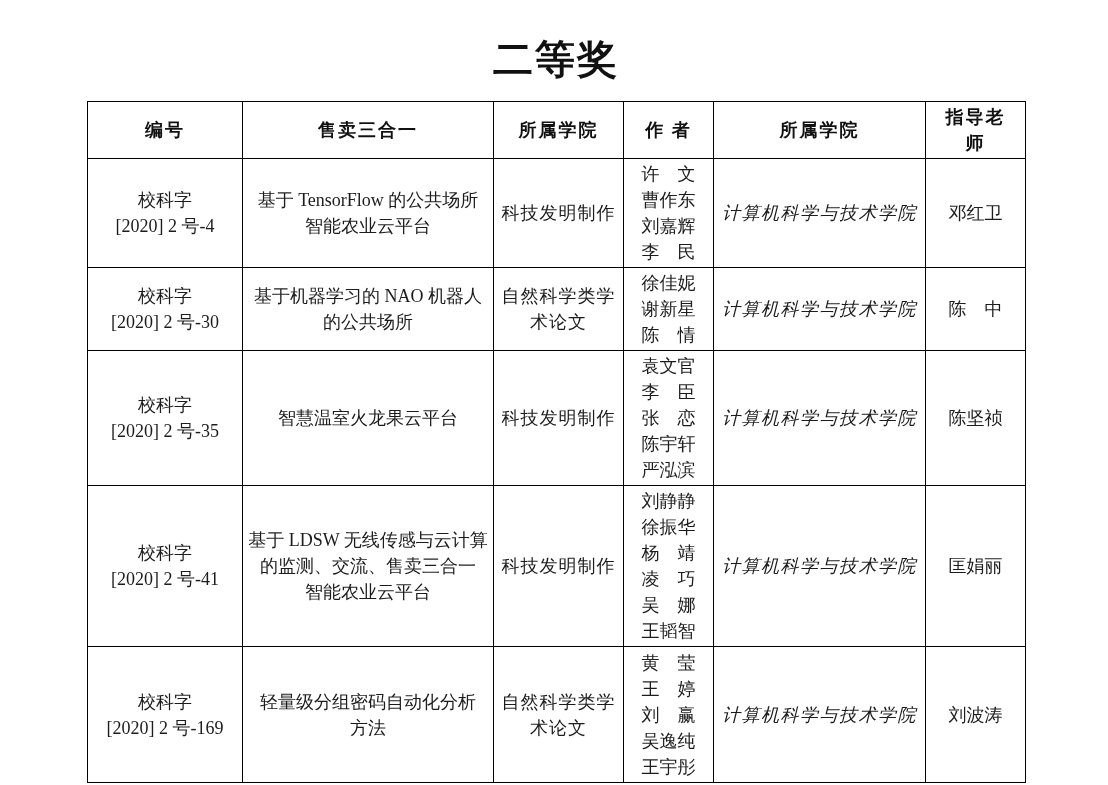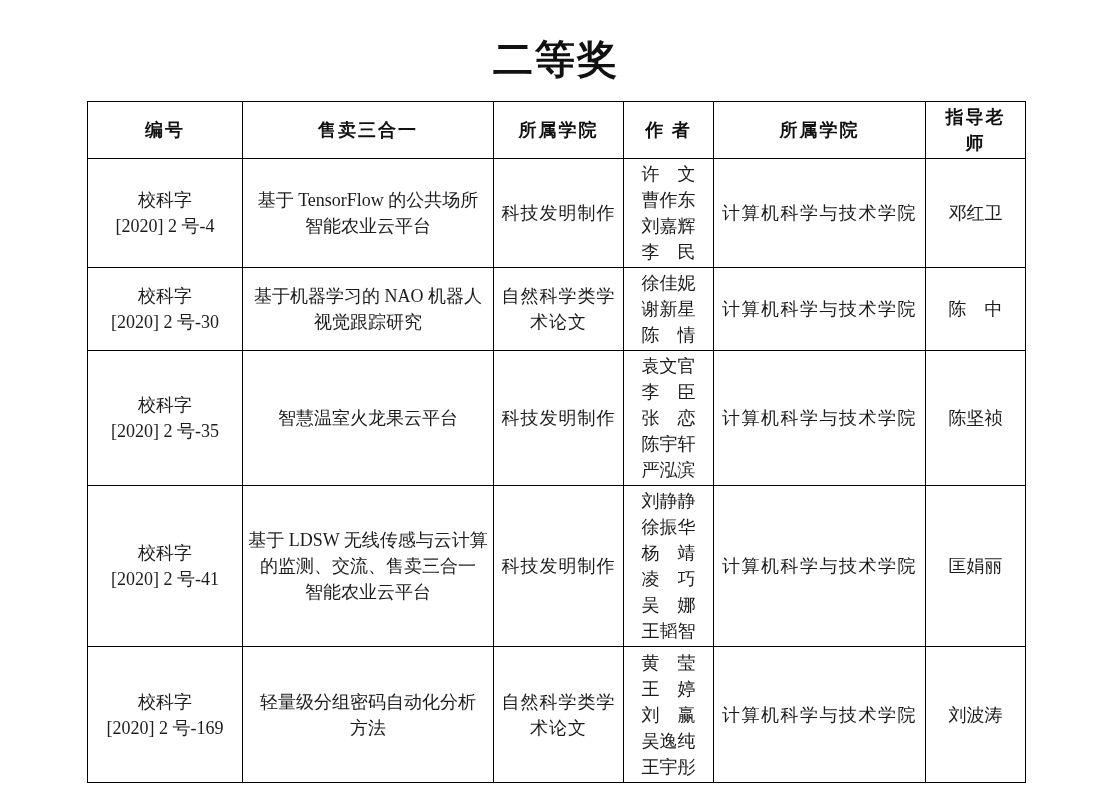--- a/index.html
+++ b/index.html
@@ -43,21 +43,21 @@
     line-height: 26px;
     white-space: pre-line;
     padding: 2px 4px;
     overflow: hidden;
   }
   table.awards th {
     font-weight: 700;
     letter-spacing: 2px;
     color: #111111;
   }
-  td.college { letter-spacing: 1.5px; }
+  td.college { letter-spacing: 1.5px; font-style: italic; }
   td.cat     { letter-spacing: 1px; margin-left: 20px; }
   tr.rh { height: 53px;  }
   tr.r0 { height: 107px; }
   tr.r1 { height: 83px;  }
   tr.r2 { height: 130px; }
   tr.r3 { height: 157px; }
   tr.r4 { height: 136px; }
 </style>
 </head>
 <body>
@@ -97,21 +97,21 @@
 曹作东
 刘嘉辉
 李　民</td>
         <td class="college">计算机科学与技术学院</td>
         <td>邓红卫</td>
       </tr>
       <tr class="r1">
         <td>校科字
 [2020] 2 号-30</td>
         <td>基于机器学习的 NAO 机器人
-视觉跟踪研究</td>
+的公共场所</td>
         <td class="cat">自然科学类学
 术论文</td>
         <td>徐佳妮
 谢新星
 陈　情</td>
         <td class="college">计算机科学与技术学院</td>
         <td>陈　中</td>
       </tr>
       <tr class="r2">
         <td>校科字

